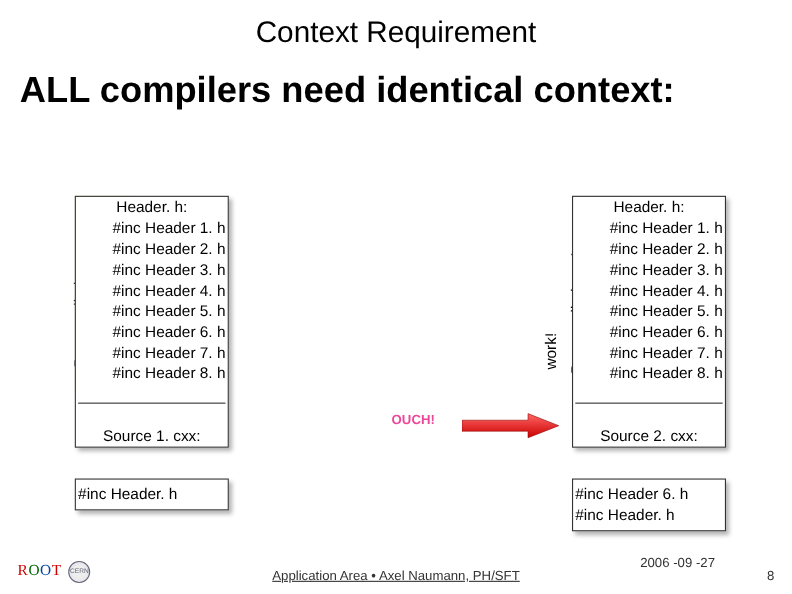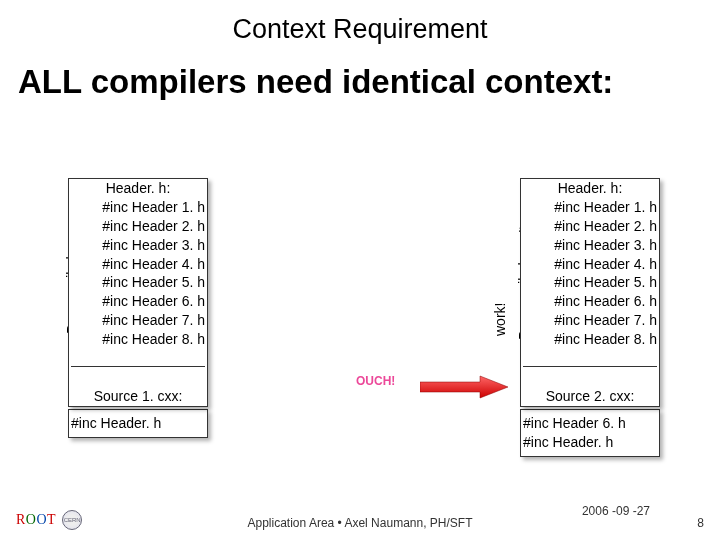--- a/index.html
+++ b/index.html
@@ -58,21 +58,21 @@
     border-bottom: none;
   }
   .header-box .line { white-space: nowrap; text-align: right; }
   .header-box .srctitle {
     text-align: center;
     border-top: 1px solid #333;
     margin-top: 17px;
     padding-top: 20px;
   }
   .source-box {
-    margin-top: 2px;
+    margin-top: 28px;
     width: 140px;
     border: 1px solid #333;
     background: #fff;
     font-size: 14px;
     line-height: 1.35;
     padding: 4px 2px;
     box-shadow: 3px 3px 4px rgba(0,0,0,0.3);
   }
   .highlight-left {
     position: absolute;
@@ -135,20 +135,21 @@
     bottom: 0;
     display: flex;
     align-items: center;
     gap: 6px;
   }
   .footer-center {
     position: absolute;
     left: 50%;
     transform: translateX(-50%);
     bottom: 0;
+    text-decoration: underline;
   }
   .footer-date {
     position: absolute;
     right: 70px;
     bottom: 12px;
   }
   .footer-page {
     position: absolute;
     right: 16px;
     bottom: 0;

